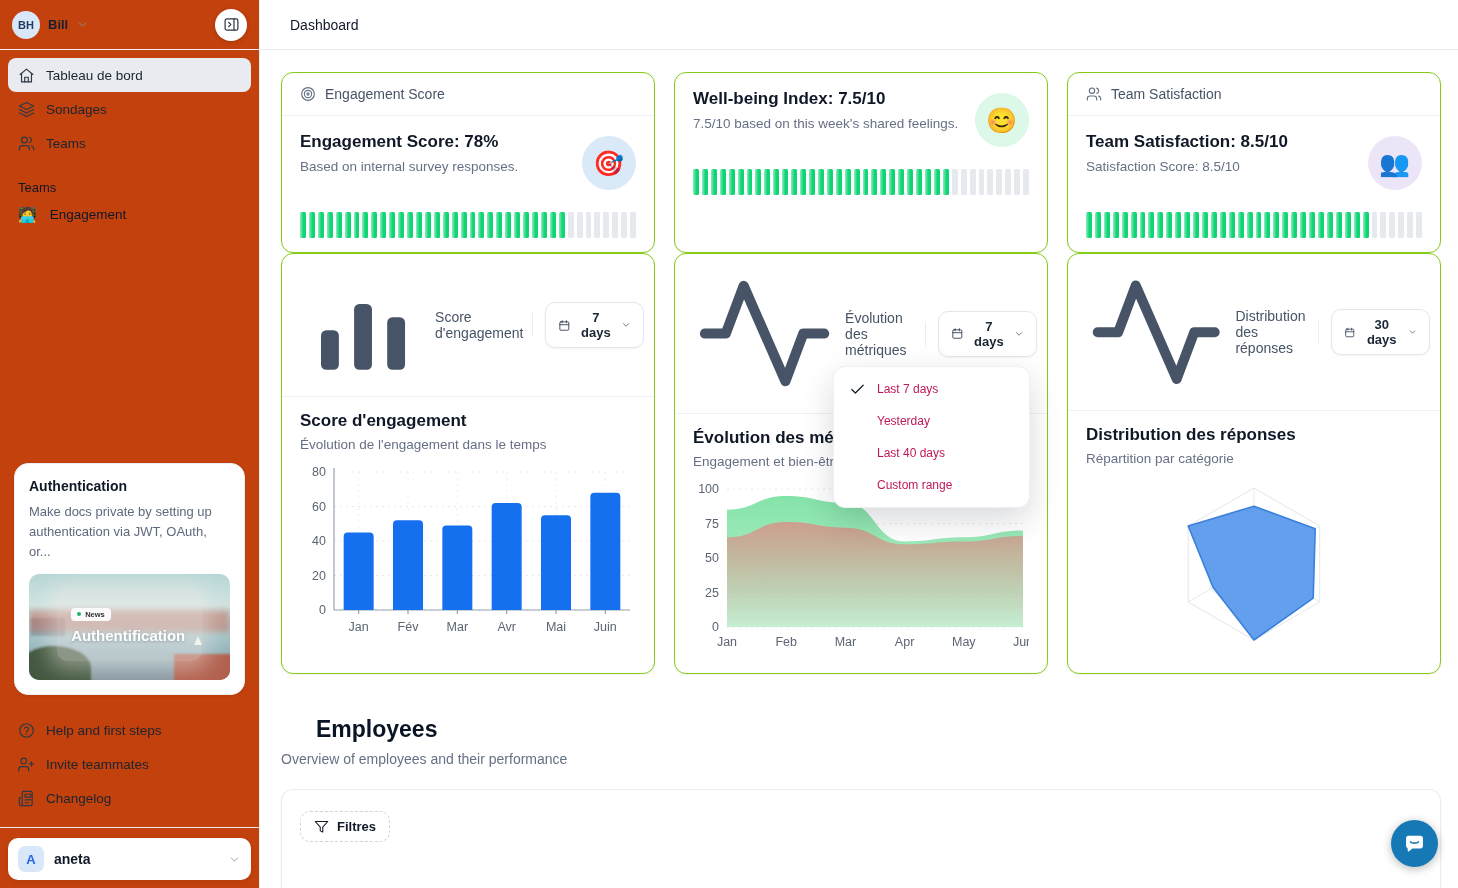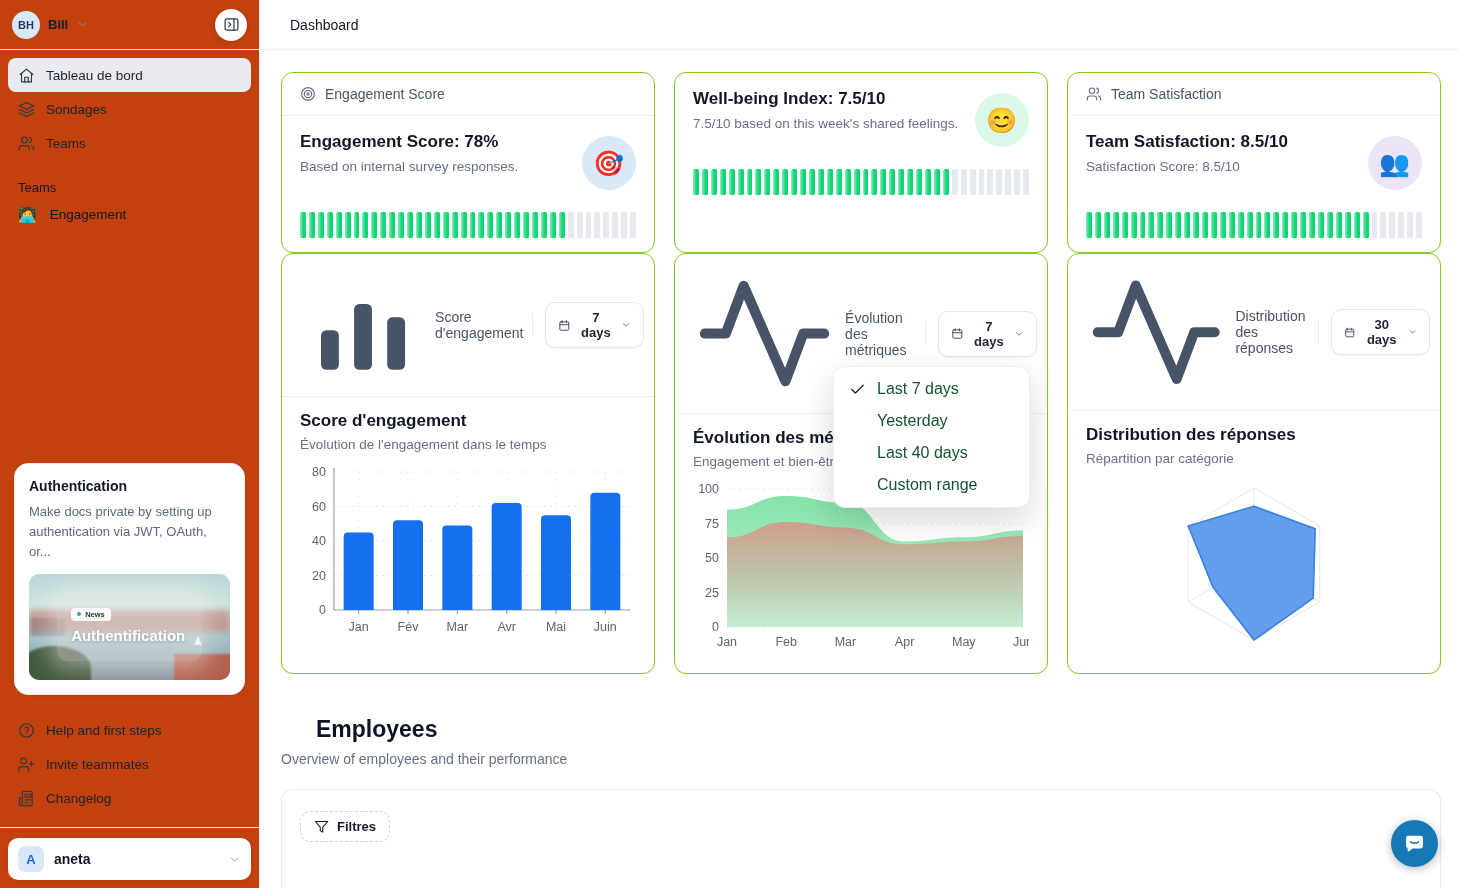--- a/index.html
+++ b/index.html
@@ -77,21 +77,21 @@
   .emp-title{font-size:23px;font-weight:700;color:#0b1424;margin-left:35px;}
   .emp-sub{margin-top:8px;font-size:14px;color:#667085;}
   .table-card{margin-top:22px;border:1px solid #e9ecf0;border-radius:12px 12px 0 0;border-bottom:none;background:#fff;height:130px;overflow:hidden;box-shadow:0 1px 2px rgba(16,24,40,.05);}
   .toolbar{display:flex;align-items:center;gap:16px;padding:21px 18px 0;}
   .search{width:250px;height:32px;border:1px solid #e3e7ec;border-radius:10px;padding:0 12px;font-size:13.5px;color:#101828;background:#fff;outline:none;font-family:inherit;}
   .search::placeholder{color:#98a2b3;}
   .filter-btn{display:flex;align-items:center;gap:8px;border:1.4px dashed #cdd4dd;border-radius:10px;padding:7px 13px;font-size:13px;font-weight:700;background:#fff;color:#101828;cursor:pointer;font-family:inherit;}
   .filter-btn .icon{width:15px;height:15px;color:#101828;}
   
   .dropdown{position:absolute;left:833px;top:366px;width:197px;background:#fff;border:1px solid #eef0f3;border-radius:12px;box-shadow:0 12px 32px rgba(16,24,40,.16);padding:6px 0;z-index:50;}
-  .dd-item{display:flex;align-items:center;height:32px;padding:0 15px;font-size:16px;color:#14532d;cursor:pointer;}
+  .dd-item{display:flex;align-items:center;height:32px;padding:0 15px;font-size:12px;color:#be185d;cursor:pointer;}
   .dd-check{width:17px;height:17px;margin-right:11px;color:#101828;}
   .dd-spacer{width:28px;}
   
   .chat-fab{position:absolute;right:20px;bottom:21px;width:47px;height:47px;border-radius:50%;background:#1679b6;box-shadow:0 2px 10px rgba(0,0,0,.28);display:flex;align-items:center;justify-content:center;z-index:60;cursor:pointer;}
 </style>
 </head>
 <body>
 
 <div class="app">
 

